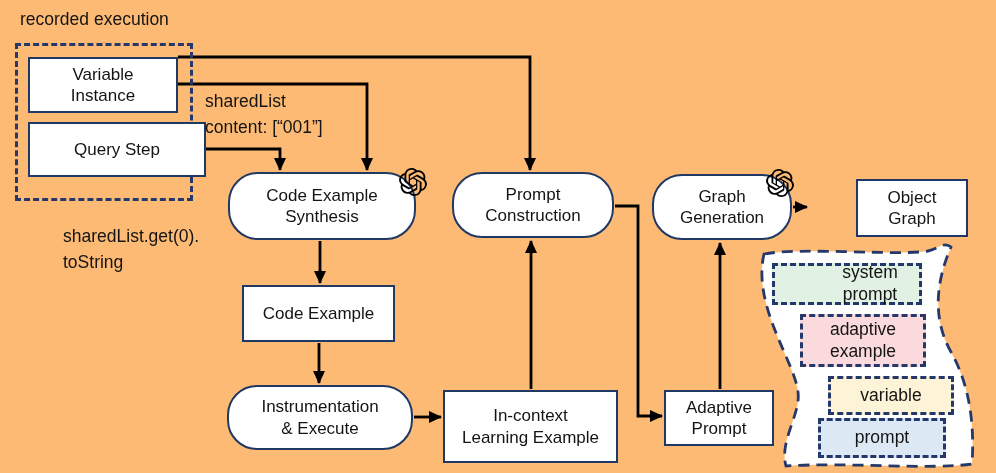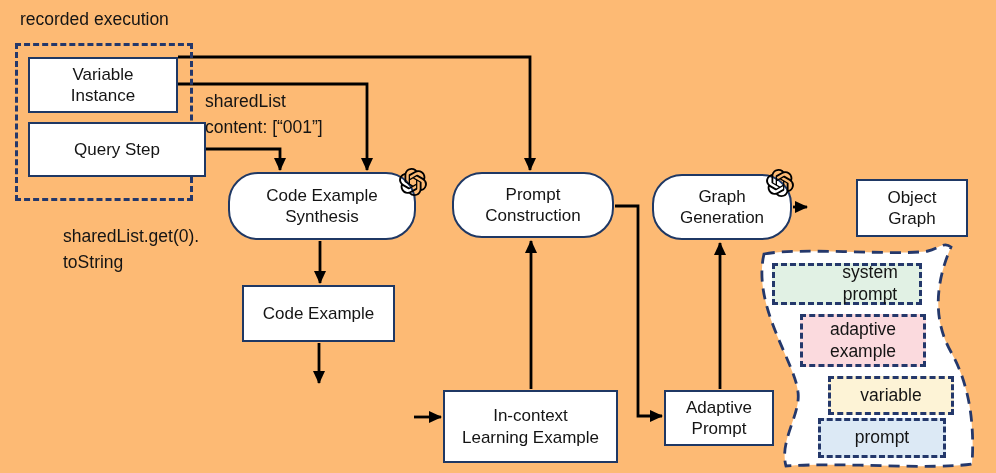--- a/index.html
+++ b/index.html
@@ -119,20 +119,24 @@
 
   <div class="box" style="left:810px;top:179px;width:112px;height:58px;margin-left:46px;">
     <span>Object
 Graph</span>
   </div>
 
   <div class="box" style="left:242px;top:285px;width:153px;height:57px;">
     <span>Code Example</span>
   </div>
 
+  <div class="box round" style="left:227px;top:385px;width:186px;height:65px;">
+    <span>Instrumentation
+&amp; Execute</span>
+  </div>
 
   <div class="box" style="left:443px;top:390px;width:175px;height:73px;">
     <span>In-context
 Learning Example</span>
   </div>
 
   <div class="box" style="left:664px;top:390px;width:110px;height:56px;">
     <span>Adaptive
 Prompt</span>
   </div>

